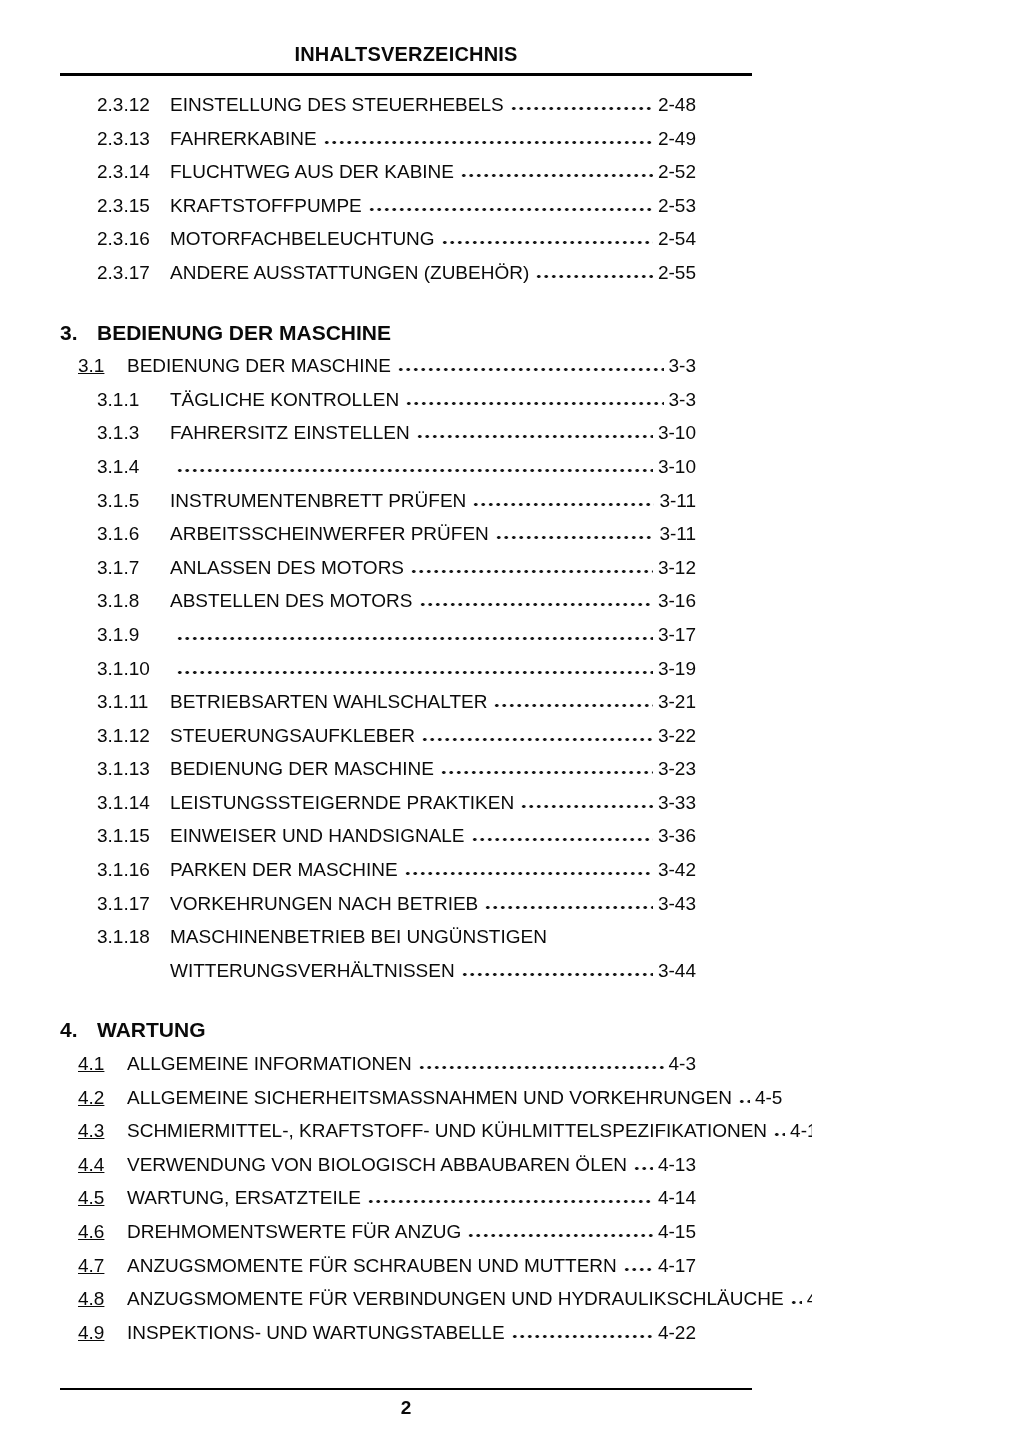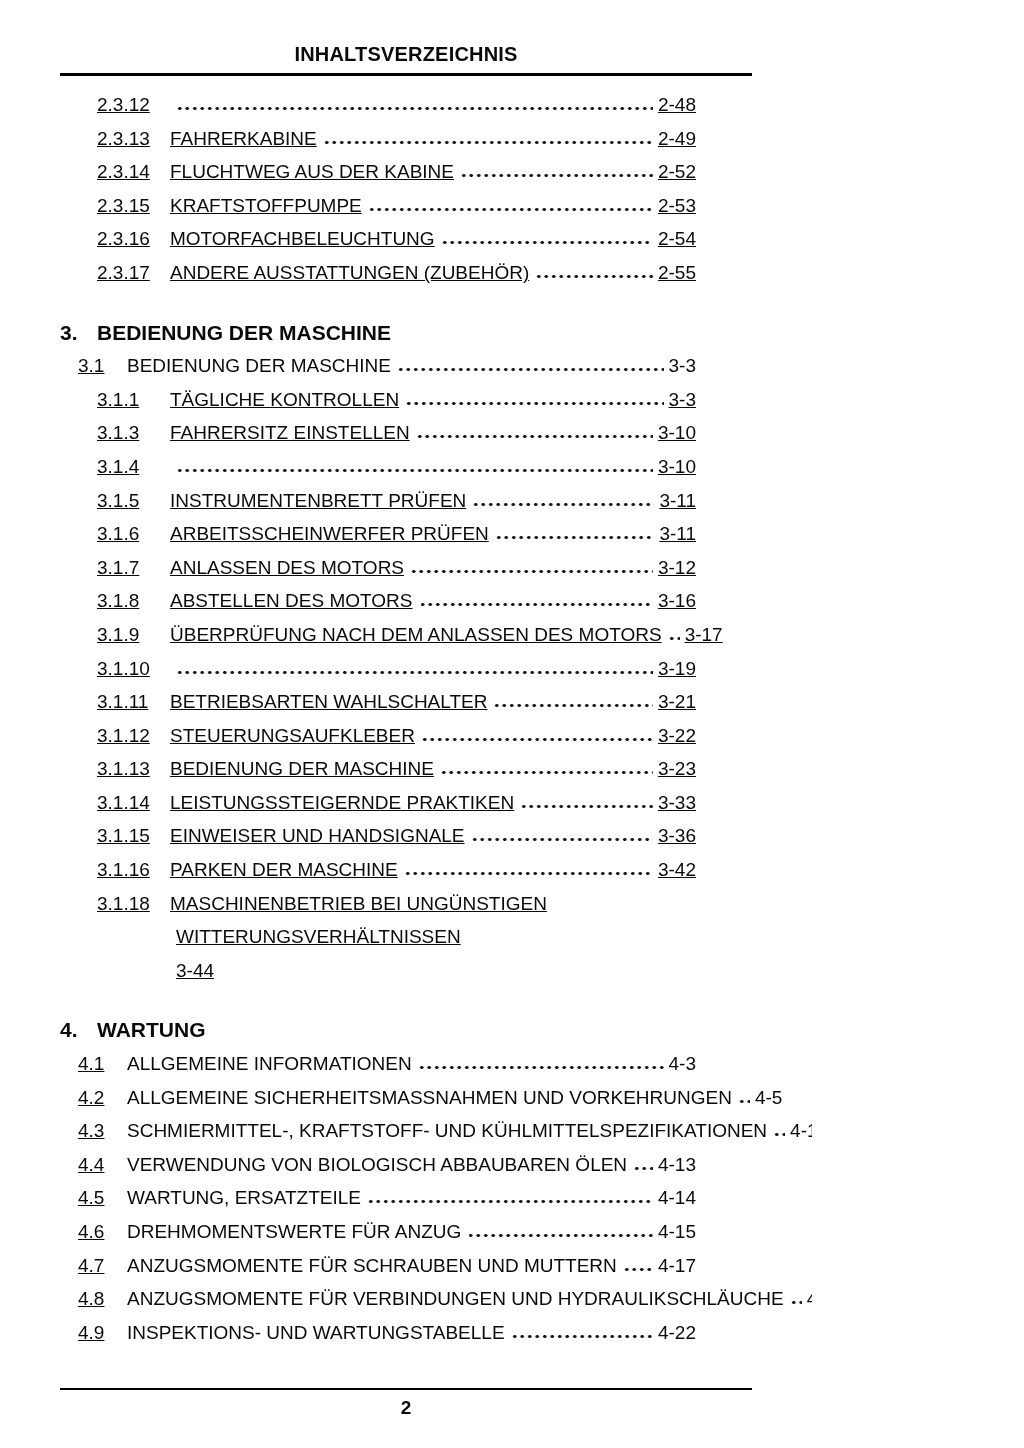--- a/index.html
+++ b/index.html
@@ -44,23 +44,23 @@
     align-items: baseline;
     font-weight: bold;
     font-size: 21px;
     line-height: 33.6px;
     margin-top: 26px;
     white-space: nowrap;
   }
   .toc-heading .num { width: 37px; flex: none; }
   .level1 { padding-left: 18px; }
   .level1 .num { width: 49px; flex: none; text-decoration: underline; }
-  .level2 { padding-left: 37px; text-decoration: underline; }
+  .level2 { padding-left: 37px; }
   .level2 .num { width: 73px; flex: none; }
-  .toc-row.cont.level2 { padding-left: 110px; flex-direction: column; }
+  .toc-row.cont.level2 { padding-left: 110px; }
   .title { flex: none; }
   .dots {
     flex: 1;
     min-width: 12px;
     height: 5px;
     margin: 0 5px 0 6px;
     background-image: radial-gradient(circle, #151515 1.4px, transparent 1.9px);
     background-size: 7.5px 5px;
     background-repeat: repeat-x;
     background-position: left bottom;
@@ -83,20 +83,21 @@
 </head>
 <body>
 
 <div class="page">
   <div class="content">
     <div class="header-title">INHALTSVERZEICHNIS</div>
     <div class="header-rule"></div>
     <div class="toc">
         <div class="toc-row level2">
           <span class="num">2.3.12</span>
+          <span class="title">EINSTELLUNG DES STEUERHEBELS</span>
           <span class="dots"></span>
           <span class="page-num">2-48</span>
         </div>
         <div class="toc-row level2">
           <span class="num">2.3.13</span>
           <span class="title">FAHRERKABINE</span>
           <span class="dots"></span>
           <span class="page-num">2-49</span>
         </div>
         <div class="toc-row level2">
@@ -169,21 +170,20 @@
           <span class="page-num">3-12</span>
         </div>
         <div class="toc-row level2">
           <span class="num">3.1.8</span>
           <span class="title">ABSTELLEN DES MOTORS</span>
           <span class="dots"></span>
           <span class="page-num">3-16</span>
         </div>
         <div class="toc-row level2">
           <span class="num">3.1.9</span>
-          <span class="title">ÜBERPRÜFUNG NACH DEM ANLASSEN DES MOTORS</span>
           <span class="dots"></span>
           <span class="page-num">3-17</span>
         </div>
         <div class="toc-row level2">
           <span class="num">3.1.10</span>
           <span class="dots"></span>
           <span class="page-num">3-19</span>
         </div>
         <div class="toc-row level2">
           <span class="num">3.1.11</span>
@@ -213,20 +213,26 @@
           <span class="num">3.1.15</span>
           <span class="title">EINWEISER UND HANDSIGNALE</span>
           <span class="dots"></span>
           <span class="page-num">3-36</span>
         </div>
         <div class="toc-row level2">
           <span class="num">3.1.16</span>
           <span class="title">PARKEN DER MASCHINE</span>
           <span class="dots"></span>
           <span class="page-num">3-42</span>
+        </div>
+        <div class="toc-row level2">
+          <span class="num">3.1.17</span>
+          <span class="title">VORKEHRUNGEN NACH BETRIEB</span>
+          <span class="dots"></span>
+          <span class="page-num">3-43</span>
         </div>
         <div class="toc-row level2">
           <span class="num">3.1.18</span>
           <span class="title">MASCHINENBETRIEB BEI UNGÜNSTIGEN</span>
         </div>
         <div class="toc-row level2 cont">
           <span class="title">WITTERUNGSVERHÄLTNISSEN</span>
           <span class="dots"></span>
           <span class="page-num">3-44</span>
         </div>

